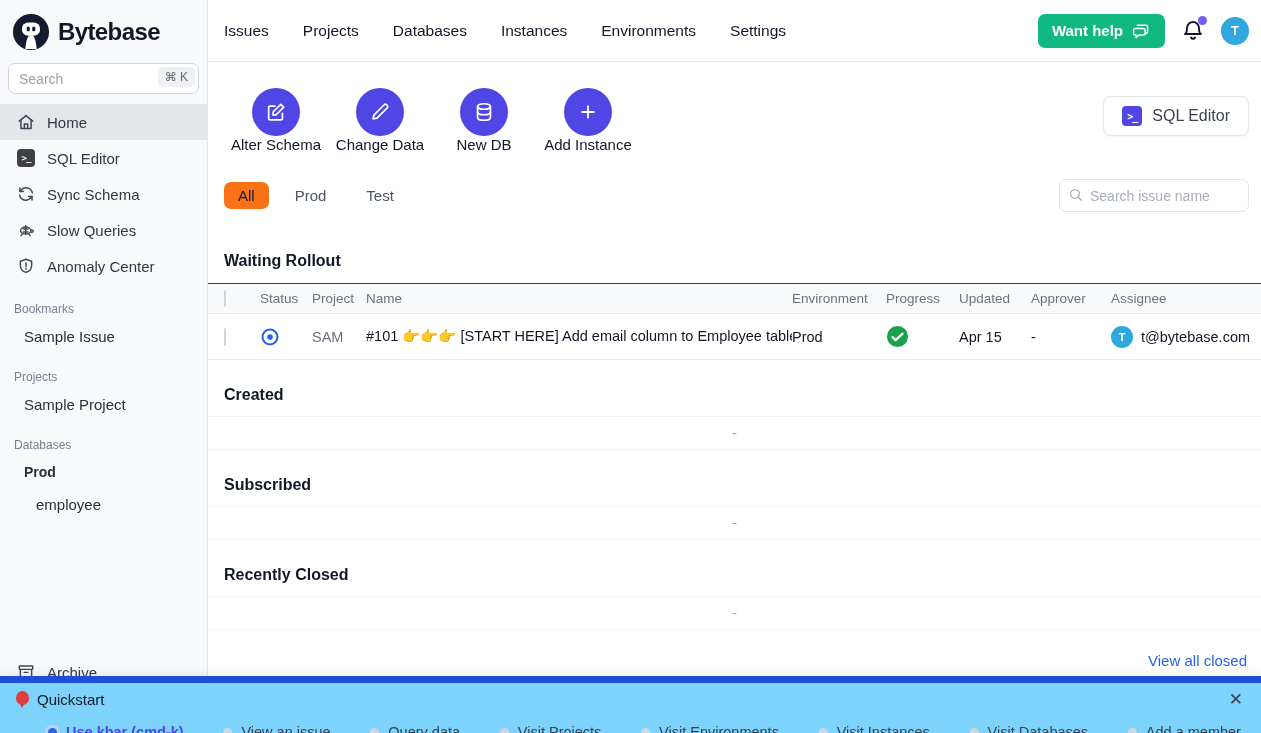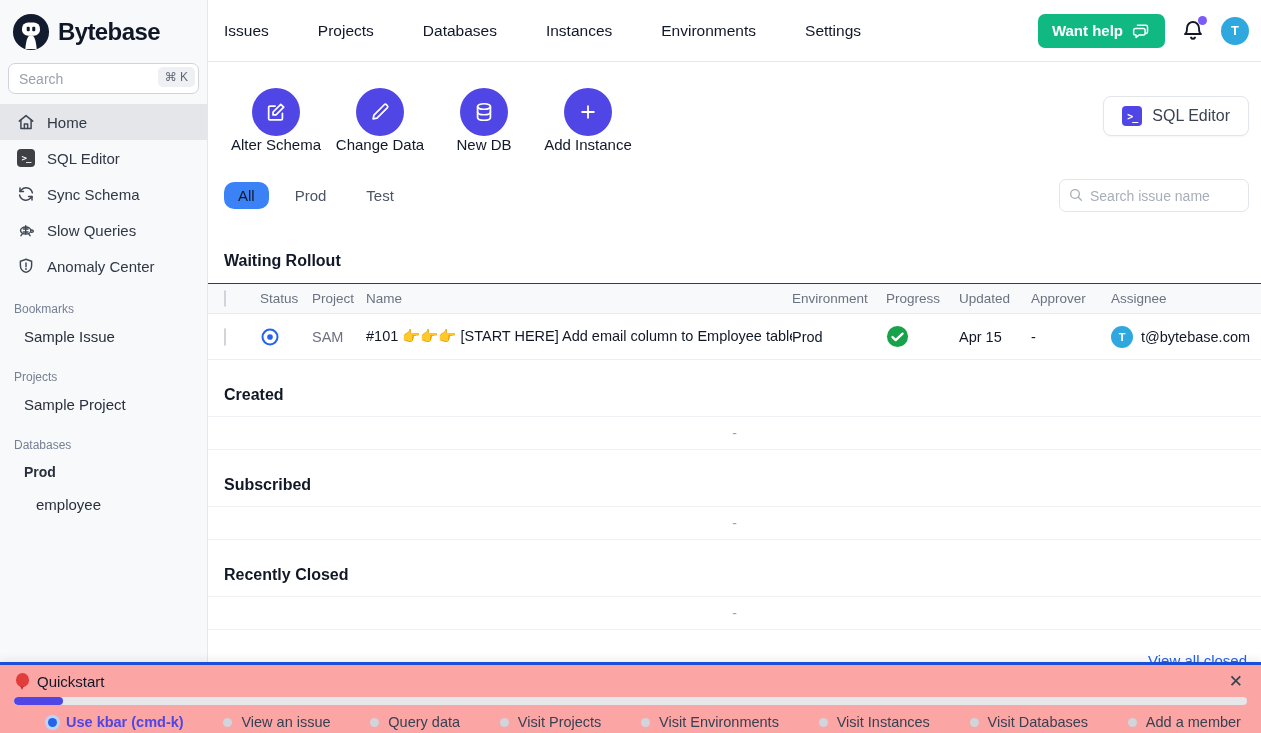--- a/index.html
+++ b/index.html
@@ -29,42 +29,42 @@
   .side-spacer { flex:1; }
   .side-archive { margin-bottom:6px; }
   .trial-bar { border-top:1px solid #e5e7eb; height:37px; display:flex; align-items:center; padding:0 14px 0 10px; gap:4px; }
   .trial-link { color:#5046e5; font-size:15px; display:flex; align-items:center; gap:2px; cursor:pointer; }
   .sparkle { color:#5046e5; font-size:15px; }
   .version { margin-left:auto; color:#6b7280; font-size:13px; }
 
   
   .main-col { flex:1; display:flex; flex-direction:column; min-width:0; }
   .topbar { height:62px; display:flex; align-items:center; border-bottom:1px solid #e5e7eb; padding:0 12px 0 16px; background:#fff; }
-  .topnav { display:flex; gap:49px; }
+  .topnav { display:flex; gap:34px; }
   .topnav a { color:#111827; font-size:15.5px; text-decoration:none; cursor:pointer; }
   .topbar-right { margin-left:auto; display:flex; align-items:center; gap:16px; }
   .help-btn { background:#10b981; color:#fff; border:none; border-radius:7px; height:34px; padding:0 14px; font-size:15px; font-weight:700; display:flex; align-items:center; gap:8px; cursor:pointer; font-family:inherit; }
   .bell-wrap { position:relative; width:24px; height:24px; cursor:pointer; color:#111827; }
   .bell-dot { position:absolute; top:-3px; right:-2px; width:9px; height:9px; border-radius:50%; background:#7a5af8; }
   .avatar { width:28px; height:28px; border-radius:50%; background:#2fa8e0; color:#fff; display:flex; align-items:center; justify-content:center; font-size:13px; font-weight:700; cursor:pointer; }
 
   
   .content { flex:1; overflow:hidden; padding:26px 0 0 0; background:#fff; }
   .actions-row { display:flex; align-items:flex-start; padding:0 12px 0 16px; }
   .quick-actions { display:flex; }
   .qa { width:104px; display:flex; flex-direction:column; align-items:center; cursor:pointer; }
   .qa-circle { width:48px; height:48px; border-radius:50%; background:#4f46e5; color:#fff; display:flex; align-items:center; justify-content:center; }
   .qa-label { margin-top:0; font-size:15px; color:#111827; }
   .sql-editor-btn { margin-left:auto; margin-top:8px; display:flex; align-items:center; gap:10px; border:1px solid #e2e5e9; background:#fff; border-radius:8px; height:40px; padding:0 18px; font-size:16px; color:#3b4250; font-weight:500; cursor:pointer; box-shadow:0 1px 2px rgba(16,24,40,.04); font-family:inherit; }
   .sql-badge { display:inline-flex; align-items:center; justify-content:center; width:20px; height:20px; background:#4f46e5; color:#fff; border-radius:4px; font-size:10px; font-weight:700; font-family:"DejaVu Sans Mono",monospace; letter-spacing:-1px; }
 
   .filter-row { display:flex; align-items:center; margin-top:26px; padding:0 12px 0 16px; }
   .tabs { display:flex; align-items:center; gap:12px; }
   .tab { padding:5px 14px; font-size:15px; color:#4b5563; border-radius:7px; cursor:pointer; }
-  .tab.active { background:#3b82f6; color:#111827;border-radius:10px; }
+  .tab.active { background:#f97316; color:#111827; }
   .issue-search { margin-left:auto; position:relative; }
   .issue-search input { width:190px; height:33px; border:1px solid #e2e5e9; border-radius:7px; padding:0 10px 0 30px; font-size:14px; color:#111827; outline:none; font-family:inherit; }
   .issue-search input::placeholder { color:#a8aeb8; }
   .issue-search .mag { position:absolute; left:9px; top:8px; color:#a8aeb8; }
 
   .section-title { font-size:16px; font-weight:700; color:#111827; padding:0 16px; }
   .wr-title { margin-top:40px; }
 
   .tbl-head { margin-top:13px; display:flex; align-items:center; height:31px; background:#f8f9fa; border-top:1px solid #14532d; border-bottom:1px solid #e8eaee; color:#6b7280; font-size:13.5px; padding-left:16px; }
   .tbl-row { display:flex; align-items:center; height:46px; border-bottom:1px solid #eceef1; padding-left:16px; font-size:14.5px; color:#111827; }
@@ -80,21 +80,21 @@
   .checkbox { width:16px; height:16px; border:1px solid #d1d5db; border-radius:4px; background:#fff; cursor:pointer; }
   .proj-key { color:#6b7280; }
   .mini-avatar { width:22px; height:22px; border-radius:50%; background:#2fa8e0; color:#fff; display:flex; align-items:center; justify-content:center; font-size:11px; font-weight:700; flex:0 0 auto; }
 
   .empty-section { margin-top:26px; }
   .empty-row { margin-top:12px; height:34px; border-top:1px solid #eff1f4; border-bottom:1px solid #eff1f4; display:flex; align-items:center; justify-content:center; color:#9ca3af; font-size:14px; }
   .view-all { display:flex; justify-content:flex-end; padding:22px 14px 0 0; }
   .view-all a { color:#2563eb; font-size:15px; text-decoration:none; cursor:pointer; }
 
   
-  .quickstart { position:absolute; left:0; right:0; bottom:0; height:71px; background:#fca5a5; border-top:3px solid #1d4ed8; box-shadow:0 -3px 8px rgba(16,24,40,.07); display:flex; flex-direction:column; }
+  .quickstart { position:absolute; left:0; right:0; bottom:0; height:57px; background:#7dd3fc; border-top:7px solid #1d4ed8; box-shadow:0 -3px 8px rgba(16,24,40,.07); display:flex; flex-direction:column; }
   .qs-top { display:flex; align-items:center; padding:8px 18px 0 16px; }
   .qs-title { font-size:15px; color:#111827; margin-left:8px; }
   .qs-close { margin-left:auto; color:#374151; font-size:17px; cursor:pointer; line-height:1; }
   .balloon { width:13px; height:17px; position:relative; display:inline-block; }
   .balloon::before { content:""; position:absolute; left:0; top:0; width:13px; height:14px; background:#e23d3d; border-radius:50% 50% 48% 48%; }
   .balloon::after { content:""; position:absolute; left:4px; top:12.5px; width:0; height:0; border-left:2.5px solid transparent; border-right:2.5px solid transparent; border-top:4px solid #c93434; }
   .qs-progress { margin:7px 14px 0 14px; height:8px; background:#e5e7eb; border-radius:99px; overflow:hidden; }
   .qs-fill { height:100%; background:#4f46e5; border-radius:99px; }
   .qs-steps { display:flex; justify-content:space-between; align-items:center; padding:9px 20px 0 16px; }
   .qs-step { display:flex; align-items:center; gap:9px; font-size:14.5px; color:#374151; cursor:pointer;padding-left:32px; }

